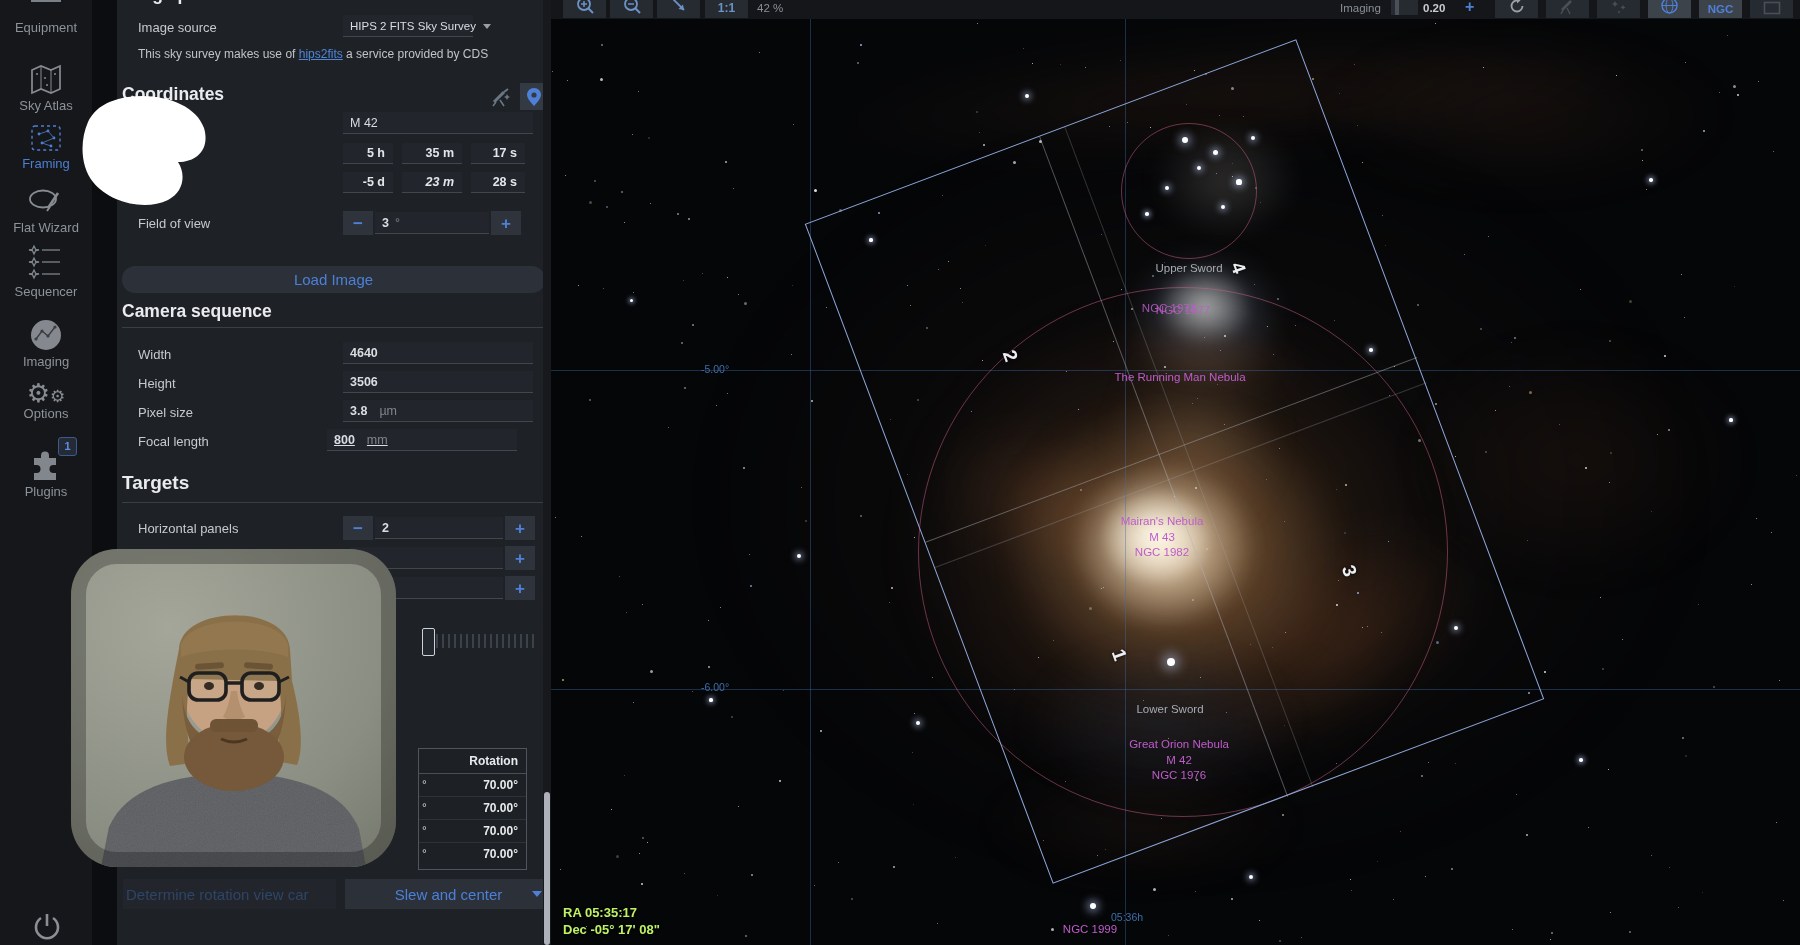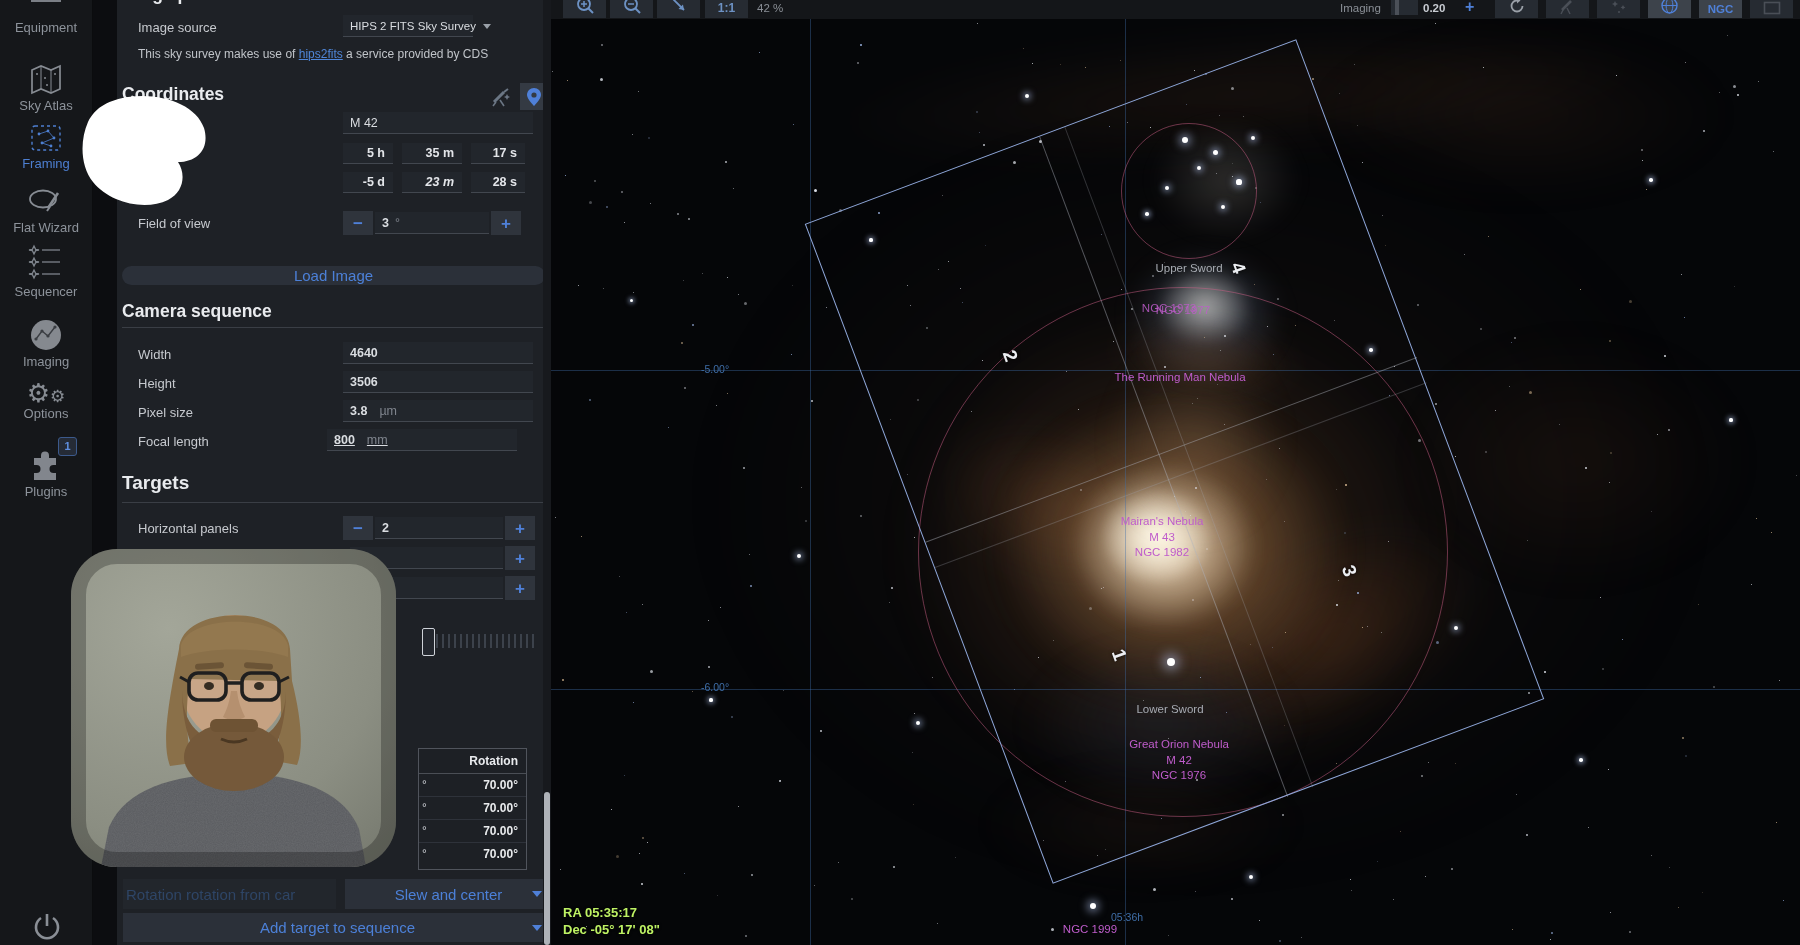--- a/index.html
+++ b/index.html
@@ -213,21 +213,21 @@
         <span>−</span>
       </div>
     <div class="field" style="left:258px;top:212px;width:114px;height:22px;background:#22262c;">
       <span style="font-weight:bold;">3</span>
       <span class="unit" style="margin-left:6px;">°</span>
     </div>
     <div class="stepbtn" style="left:374px;top:211px;">
         <span>+</span>
       </div>
 
-    <div class="panelbtn" style="left:5px;top:266px;width:423px;height:19px;border-radius:13px;">
+    <div class="panelbtn" style="left:5px;top:266px;width:423px;height:27px;border-radius:13px;">
       <span>Load Image</span>
     </div>
 
     <div class="hdr" style="left:5px;top:301px;">Camera sequence</div>
     <div class="rule" style="left:5px;top:327px;width:423px;"></div>
 
     <div class="lbl" style="left:21px;top:347px;">Width</div>
     <div class="field" style="left:226px;top:342px;width:190px;height:22px;">
       <span style="font-weight:bold;">4640</span>
         <span class="unit"></span>
@@ -290,28 +290,24 @@
         <span class="frag">°</span>
           <span class="rv">70.00°</span>
       </div>
       <div class="rot-row">
         <span class="frag">°</span>
           <span class="rv">70.00°</span>
       </div>
     </div>
 
     <div class="panelbtn" style="left:6px;top:879px;width:210px;height:30px;background:#22262c;color:#2e4566;justify-content:flex-start;padding-left:3px;overflow:hidden;white-space:nowrap;">
-      <span>Rotation rotation from car</span>
+      <span>Determine rotation view car</span>
     </div>
     <div class="panelbtn" style="left:228px;top:879px;width:207px;height:30px;">
       <span>Slew and center</span>
-      <span class="caret" style="position:absolute;right:10px;"></span>
-    </div>
-    <div class="panelbtn" style="left:6px;top:913px;width:429px;height:29px;">
-      <span>Add target to sequence</span>
       <span class="caret" style="position:absolute;right:10px;"></span>
     </div>
   </section>
 
   <div id="scrollbar" class="abs"></div>
   <div id="scroll-thumb" class="abs"></div>
 
   <section id="skyview" class="abs">
 
     <div>

